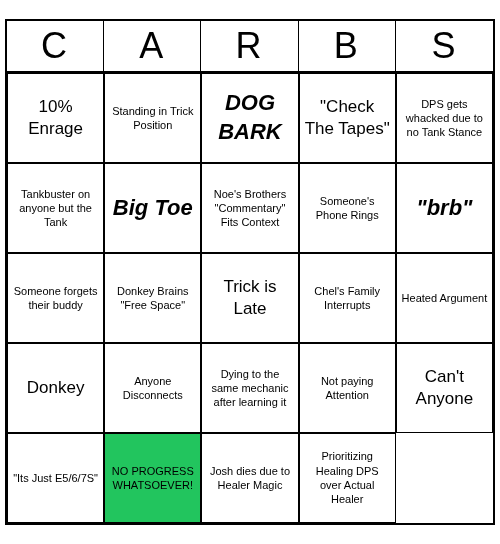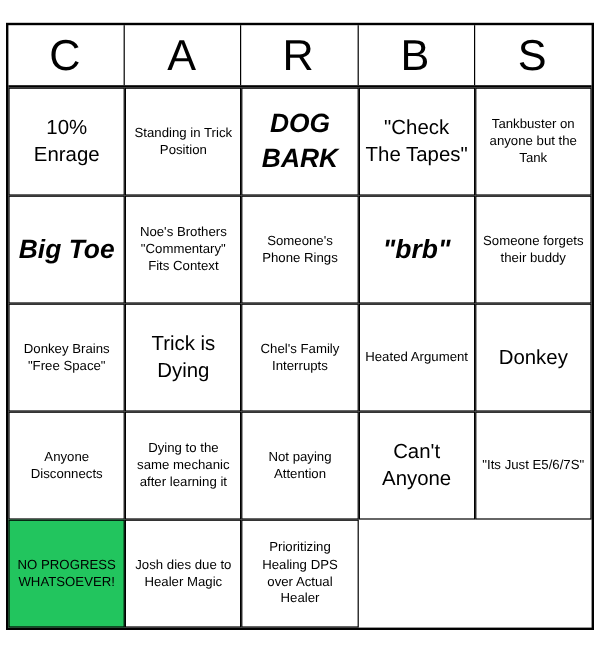--- a/index.html
+++ b/index.html
@@ -73,28 +73,29 @@
       <div class="header-cell">A</div>
       <div class="header-cell">R</div>
       <div class="header-cell">B</div>
       <div class="header-cell">S</div>
     </div>
   <div class="bingo-grid">
   <div class="cell cell-medium">10% Enrage</div>
       <div class="cell cell-small">Standing in Trick Position</div>
       <div class="cell cell-large">DOG BARK</div>
       <div class="cell cell-medium">"Check The Tapes"</div>
+      <div class="cell cell-small">DPS gets whacked due to no Tank Stance</div>
       <div class="cell cell-small">Tankbuster on anyone but the Tank</div>
       <div class="cell cell-large">Big Toe</div>
       <div class="cell cell-small">Noe's Brothers "Commentary" Fits Context</div>
       <div class="cell cell-small">Someone's Phone Rings</div>
       <div class="cell cell-large">"brb"</div>
       <div class="cell cell-small">Someone forgets their buddy</div>
       <div class="cell cell-small">Donkey Brains "Free Space"</div>
-      <div class="cell cell-medium">Trick is Dying</div>
+      <div class="cell cell-medium">Trick is Late</div>
       <div class="cell cell-small">Chel's Family Interrupts</div>
       <div class="cell cell-small">Heated Argument</div>
       <div class="cell cell-medium">Donkey</div>
       <div class="cell cell-small">Anyone Disconnects</div>
       <div class="cell cell-small">Dying to the same mechanic after learning it</div>
       <div class="cell cell-small">Not paying Attention</div>
       <div class="cell cell-medium">Can't Anyone</div>
       <div class="cell cell-small">"Its Just E5/6/7S"</div>
       <div class="cell cell-small cell-yellow">NO PROGRESS WHATSOEVER!</div>
       <div class="cell cell-small">Josh dies due to Healer Magic</div>

